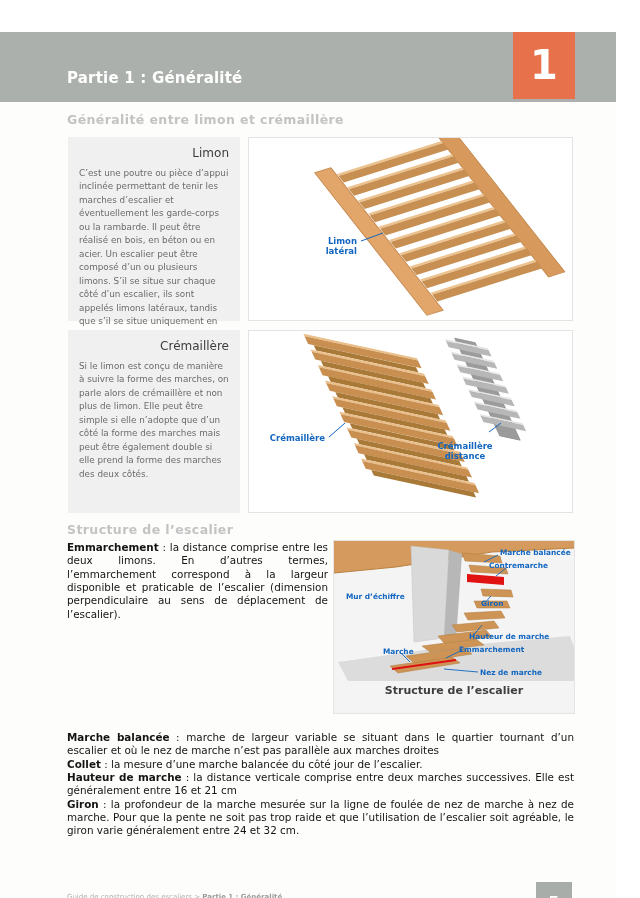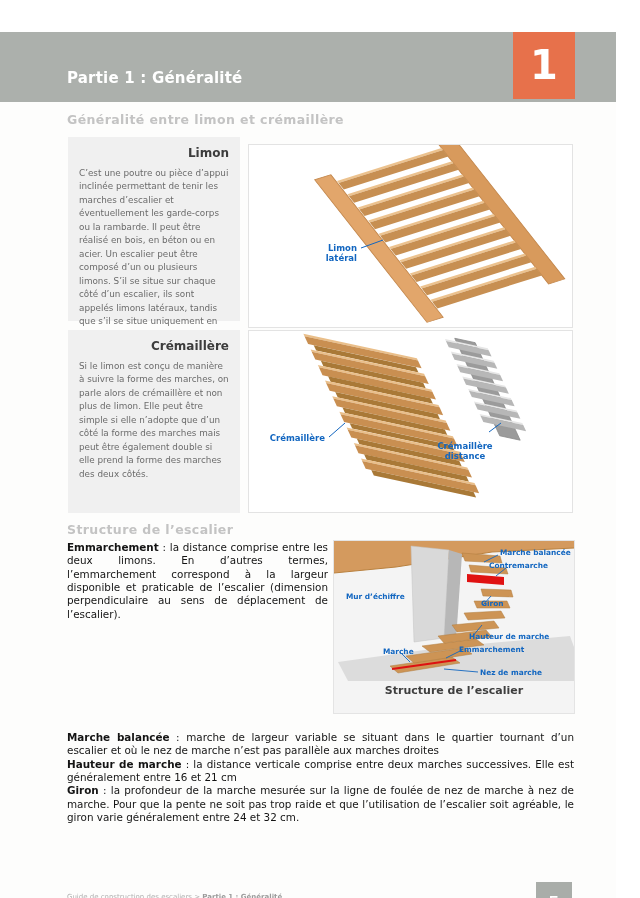--- a/index.html
+++ b/index.html
@@ -18,27 +18,27 @@
                font-weight:bold; font-size:84px; line-height:88px; letter-spacing:5px; white-space:nowrap; pointer-events:none; }
 
   
   .section-heading { position:absolute; font-size:12.5px; font-weight:bold; color:#c3c3c3; letter-spacing:0.4px; z-index:2; }
   #heading-differences { left:67px; top:80px; }
   #heading-structure { left:67px; top:490px; }
 
   
   .text-box { position:absolute; background:#f0f0f0; z-index:0; padding:9px 11px; }
   .text-box .inner { position:relative; z-index:2; }
-  .box-title { font-size:12px; font-weight:bold; color:#3c3c3c; text-align:right; margin-bottom:7px; }
+  .box-title { font-size:12px; font-weight:normal; color:#3c3c3c; text-align:right; margin-bottom:7px; }
   .box-text { font-size:8.8px; color:#6b6b6b; line-height:1.53; }
   #limon-box { left:68px; top:105px; width:172px; height:184px; }
   #crem-box  { left:68px; top:298px; width:172px; height:183px; }
 
   .diagram-box { position:absolute; background:#ffffff; border:1px solid #e3e3e3; z-index:0; }
-  #limon-diagram-box { left:248px; top:112px; width:325px; height:184px; }
+  #limon-diagram-box { left:248px; top:105px; width:325px; height:184px; }
   #crem-diagram-box  { left:248px; top:298px; width:325px; height:183px; }
   .diagram-box svg, .diagram-box .dlabel { position:relative; z-index:2; }
   .diagram-box svg { position:absolute; left:0; top:0; }
 
   .dlabel { position:absolute; font-size:8.5px; font-weight:bold; color:#1266c0; line-height:1.15; z-index:2; }
   #limon-lateral-label { left:46px; top:99px; width:62px; text-align:right; }
   #crem-label { left:18px; top:103px; width:58px; text-align:right; }
   #crem-centrale-label { left:186px; top:101px; width:60px; text-align:center; }
 
   
@@ -227,20 +227,21 @@
     <div class="slabel" id="lbl-giron">Giron</div>
     <div class="slabel" id="lbl-hauteur">Hauteur de marche</div>
     <div class="slabel" id="lbl-emmarchement">Emmarchement</div>
     <div class="slabel" id="lbl-marche">Marche</div>
     <div class="slabel" id="lbl-nez">Nez de marche</div>
     <div class="diagram-caption">Structure de l’escalier</div>
   </div>
 
   <div class="fullwidth-text">
     <p class="def"><b>Marche balancée</b><span> : marche de largeur variable se situant dans le quartier tournant d’un escalier et où le nez de marche n’est pas parallèle aux marches droites</span></p>
+    <p class="def"><b>Collet</b><span> : la mesure d’une marche balancée du côté jour de l’escalier.</span></p>
     <p class="def"><b>Hauteur de marche</b><span> : la distance verticale comprise entre deux marches successives. Elle est généralement entre 16 et 21 cm</span></p>
     <p class="def"><b>Giron</b><span> : la profondeur de la marche mesurée sur la ligne de foulée de nez de marche à nez de marche. Pour que la pente ne soit pas trop raide et que l’utilisation de l’escalier soit agréable, le giron varie généralement entre 24 et 32 cm.</span></p>
   </div>
 
   <div class="footer">
     <div><span>Guide de construction des escaliers &gt; </span><b>Partie 1 : Généralité</b></div>
     <div>https://www.abc-maconnerie.com</div>
   </div>
   <div class="page-num-box">
     <div class="page-num">5</div>

